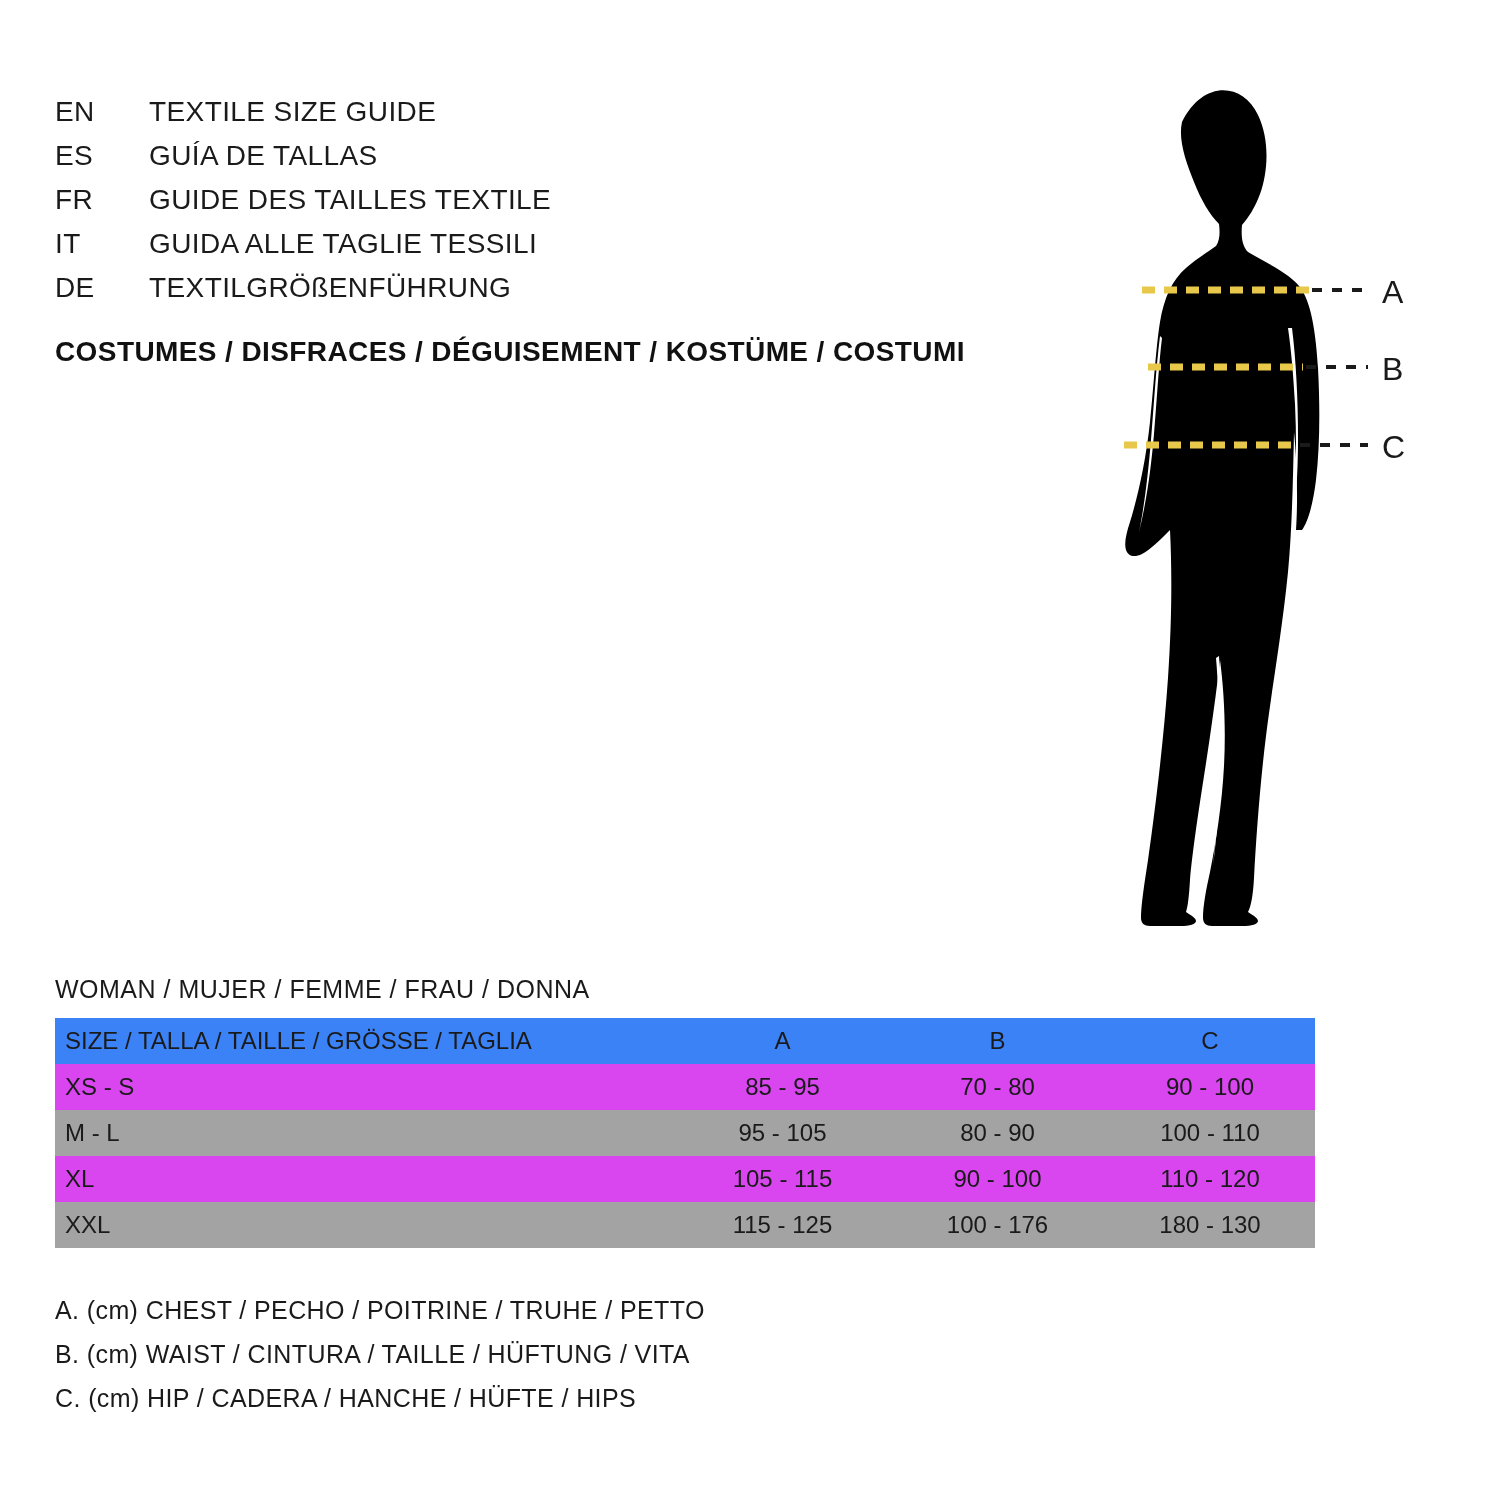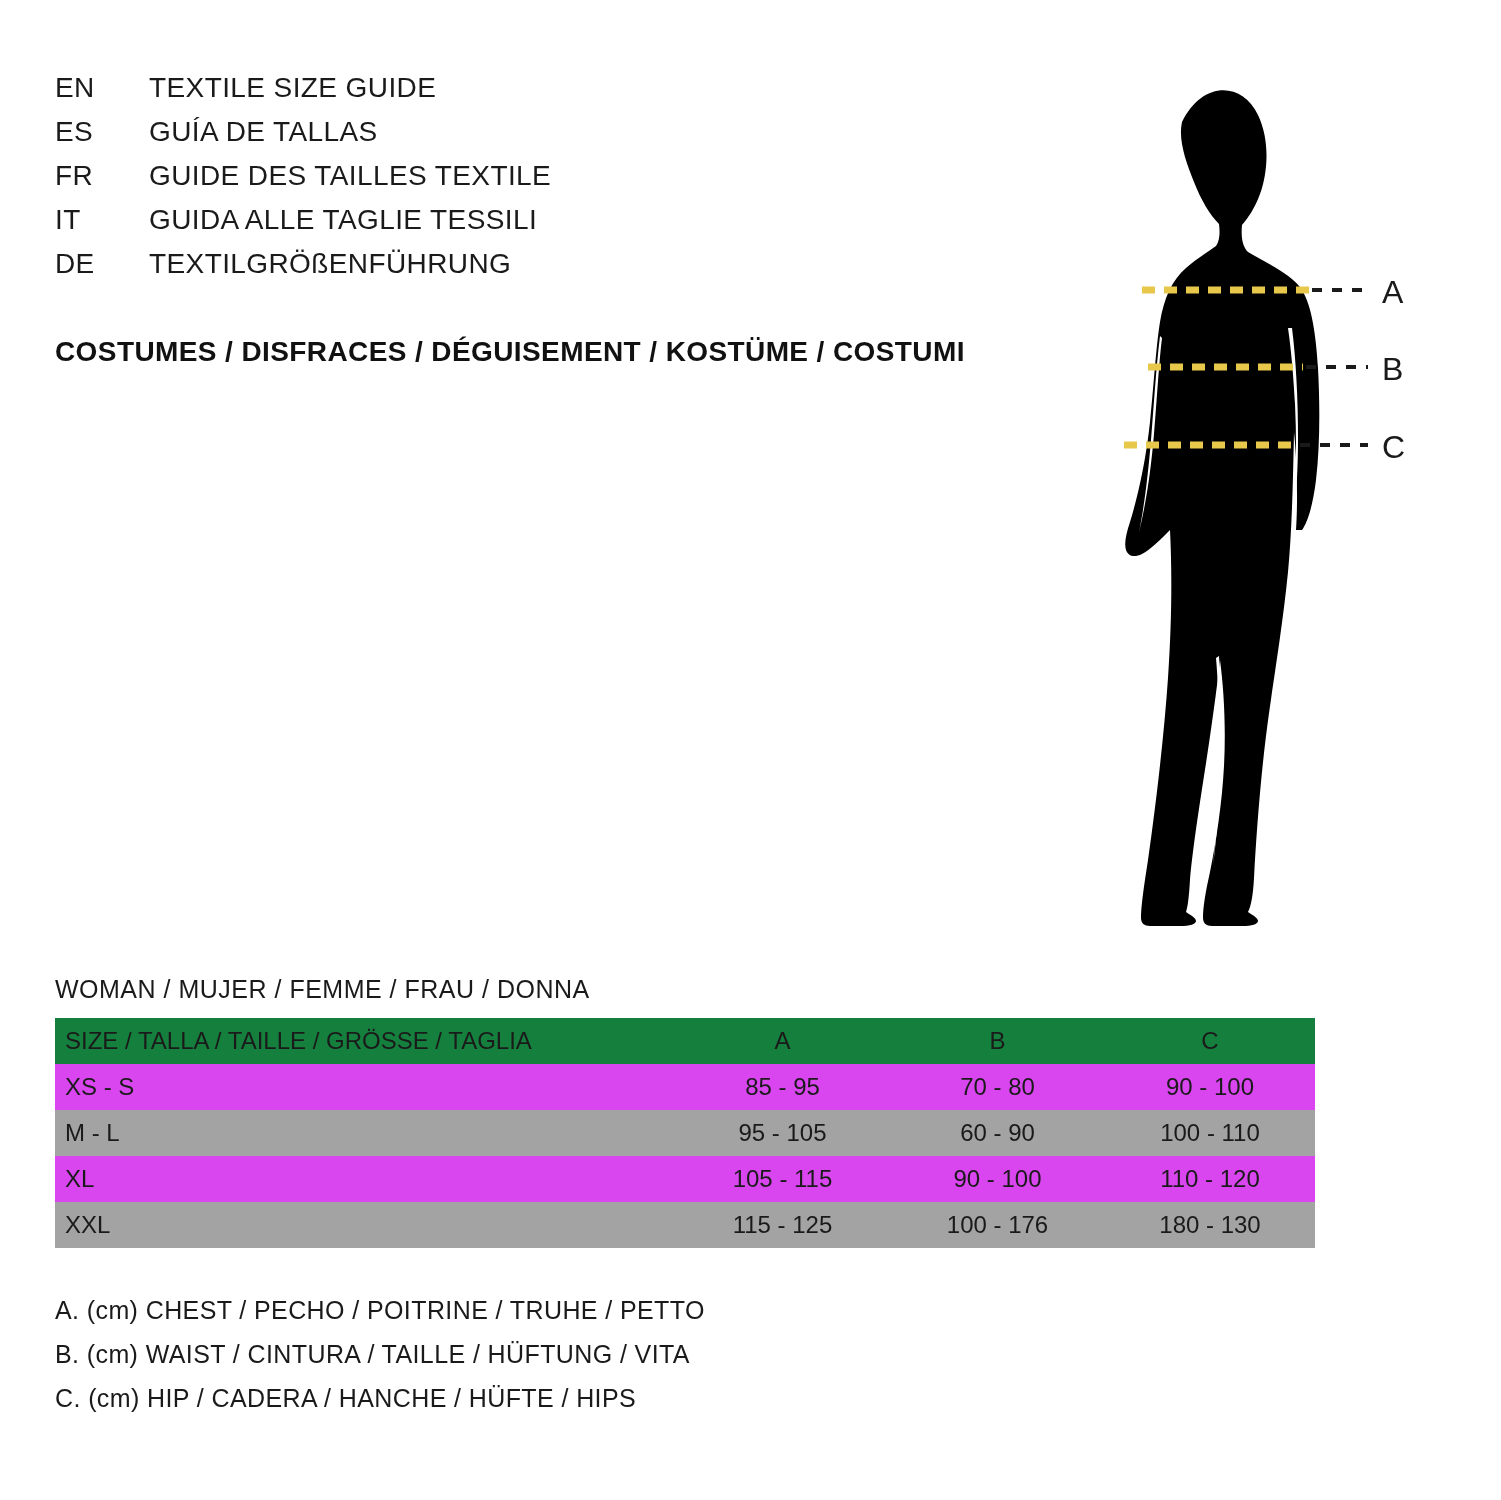--- a/index.html
+++ b/index.html
@@ -31,20 +31,21 @@
     letter-spacing: 0.4px;
     color: #1a1a1a;
     gap: 12px;
   }
   .lang-code {
     width: 82px;
     flex: 0 0 82px;
   }
   .lang-text {
     flex: 1;
+    margin-top: 24px;
   }
 
   .costumes-line {
     position: absolute;
     left: 55px;
     top: 336px;
     font-size: 28px;
     font-weight: bold;
     letter-spacing: 0.4px;
     color: #111111;
@@ -95,21 +96,21 @@
   }
   table.size-table th.head-col,
   table.size-table td.val {
     text-align: center;
   }
   col.c-label { width: 620px; }
   col.c-a { width: 215px; }
   col.c-b { width: 215px; }
   col.c-c { width: 210px; }
 
-  tr.header-row { background: #15803d; }
+  tr.header-row { background: #3b82f6; }
   tr.row-odd { background: #d946ef; }
   tr.row-even { background: #a3a3a3; }
 
   
   .legend {
     position: absolute;
     left: 55px;
     top: 1296px;
     width: 1200px;
   }
@@ -266,21 +267,21 @@
     <tbody>
       <tr class="row-odd">
         <td class="row-label">XS - S</td>
         <td class="val">85 - 95</td>
         <td class="val">70 - 80</td>
         <td class="val">90 - 100</td>
       </tr>
       <tr class="row-even">
         <td class="row-label">M - L</td>
         <td class="val">95 - 105</td>
-        <td class="val">60 - 90</td>
+        <td class="val">80 - 90</td>
         <td class="val">100 - 110</td>
       </tr>
       <tr class="row-odd">
         <td class="row-label">XL</td>
         <td class="val">105 - 115</td>
         <td class="val">90 - 100</td>
         <td class="val">110 - 120</td>
       </tr>
       <tr class="row-even">
         <td class="row-label">XXL</td>

